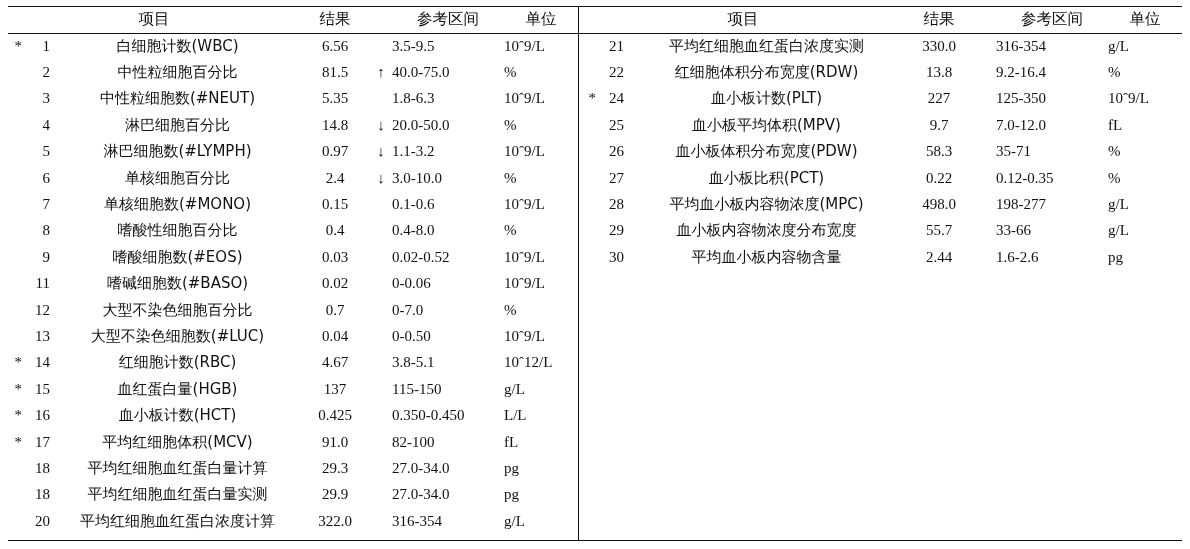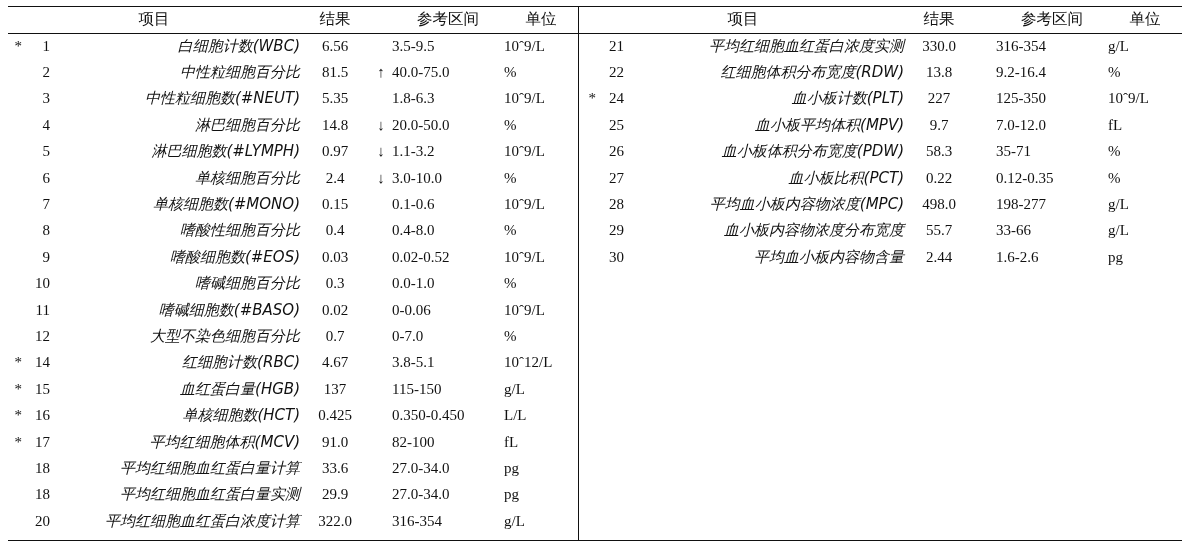--- a/index.html
+++ b/index.html
@@ -79,21 +79,21 @@
     height: 26.4px;
     padding: 0;
     vertical-align: middle;
     font-size: 15px;
     white-space: nowrap;
   }
 
   
   .c-star   { width: 14px;  text-align: right; padding-right: 2px !important; }
   .c-no     { width: 26px;  text-align: right; }
-  .c-name   { padding-left: 5px !important; text-align: right; font-style: italic; }
+  .c-name   { padding-left: 5px !important; text-align: center; }
   .c-result { width: 70px;  text-align: center; }
   .c-arrow  { width: 22px;  text-align: center; }
   .c-ref    { width: 112px; text-align: left; }
   .c-unit   { width: 74px;  text-align: left; }
 
   .hdr-item   { }
   .hdr-result { width: 70px; }
   .hdr-arrow  { width: 22px; }
   .hdr-ref    { width: 112px; }
   .hdr-unit   { width: 74px; }
@@ -199,86 +199,86 @@
             <td class="c-star num"></td>
             <td class="c-no num">9</td>
             <td class="c-name cjk">嗜酸细胞数(#EOS)</td>
             <td class="c-result num">0.03</td>
             <td class="c-arrow num"></td>
             <td class="c-ref num">0.02-0.52</td>
             <td class="c-unit num">10ˆ9/L</td>
           </tr>
           <tr>
             <td class="c-star num"></td>
-            <td class="c-no num">10</td>
-            <td class="c-name cjk">嗜碱细胞百分比</td>
-            <td class="c-result num">0.3</td>
-            <td class="c-arrow num"></td>
-            <td class="c-ref num">0.0-1.0</td>
-            <td class="c-unit num">%</td>
-          </tr>
-          <tr>
-            <td class="c-star num"></td>
             <td class="c-no num">11</td>
             <td class="c-name cjk">嗜碱细胞数(#BASO)</td>
             <td class="c-result num">0.02</td>
             <td class="c-arrow num"></td>
             <td class="c-ref num">0-0.06</td>
             <td class="c-unit num">10ˆ9/L</td>
           </tr>
           <tr>
             <td class="c-star num"></td>
             <td class="c-no num">12</td>
             <td class="c-name cjk">大型不染色细胞百分比</td>
             <td class="c-result num">0.7</td>
             <td class="c-arrow num"></td>
             <td class="c-ref num">0-7.0</td>
             <td class="c-unit num">%</td>
           </tr>
           <tr>
+            <td class="c-star num"></td>
+            <td class="c-no num">13</td>
+            <td class="c-name cjk">大型不染色细胞数(#LUC)</td>
+            <td class="c-result num">0.04</td>
+            <td class="c-arrow num"></td>
+            <td class="c-ref num">0-0.50</td>
+            <td class="c-unit num">10ˆ9/L</td>
+          </tr>
+          <tr>
             <td class="c-star num">*</td>
             <td class="c-no num">14</td>
             <td class="c-name cjk">红细胞计数(RBC)</td>
             <td class="c-result num">4.67</td>
             <td class="c-arrow num"></td>
             <td class="c-ref num">3.8-5.1</td>
             <td class="c-unit num">10ˆ12/L</td>
           </tr>
           <tr>
             <td class="c-star num">*</td>
             <td class="c-no num">15</td>
             <td class="c-name cjk">血红蛋白量(HGB)</td>
             <td class="c-result num">137</td>
             <td class="c-arrow num"></td>
             <td class="c-ref num">115-150</td>
             <td class="c-unit num">g/L</td>
           </tr>
           <tr>
             <td class="c-star num">*</td>
             <td class="c-no num">16</td>
-            <td class="c-name cjk">单核细胞数(HCT)</td>
+            <td class="c-name cjk">血小板计数(HCT)</td>
             <td class="c-result num">0.425</td>
             <td class="c-arrow num"></td>
             <td class="c-ref num">0.350-0.450</td>
             <td class="c-unit num">L/L</td>
           </tr>
           <tr>
             <td class="c-star num">*</td>
             <td class="c-no num">17</td>
             <td class="c-name cjk">平均红细胞体积(MCV)</td>
             <td class="c-result num">91.0</td>
             <td class="c-arrow num"></td>
             <td class="c-ref num">82-100</td>
             <td class="c-unit num">fL</td>
           </tr>
           <tr>
             <td class="c-star num"></td>
             <td class="c-no num">18</td>
             <td class="c-name cjk">平均红细胞血红蛋白量计算</td>
-            <td class="c-result num">33.6</td>
+            <td class="c-result num">29.3</td>
             <td class="c-arrow num"></td>
             <td class="c-ref num">27.0-34.0</td>
             <td class="c-unit num">pg</td>
           </tr>
           <tr>
             <td class="c-star num"></td>
             <td class="c-no num">18</td>
             <td class="c-name cjk">平均红细胞血红蛋白量实测</td>
             <td class="c-result num">29.9</td>
             <td class="c-arrow num"></td>

